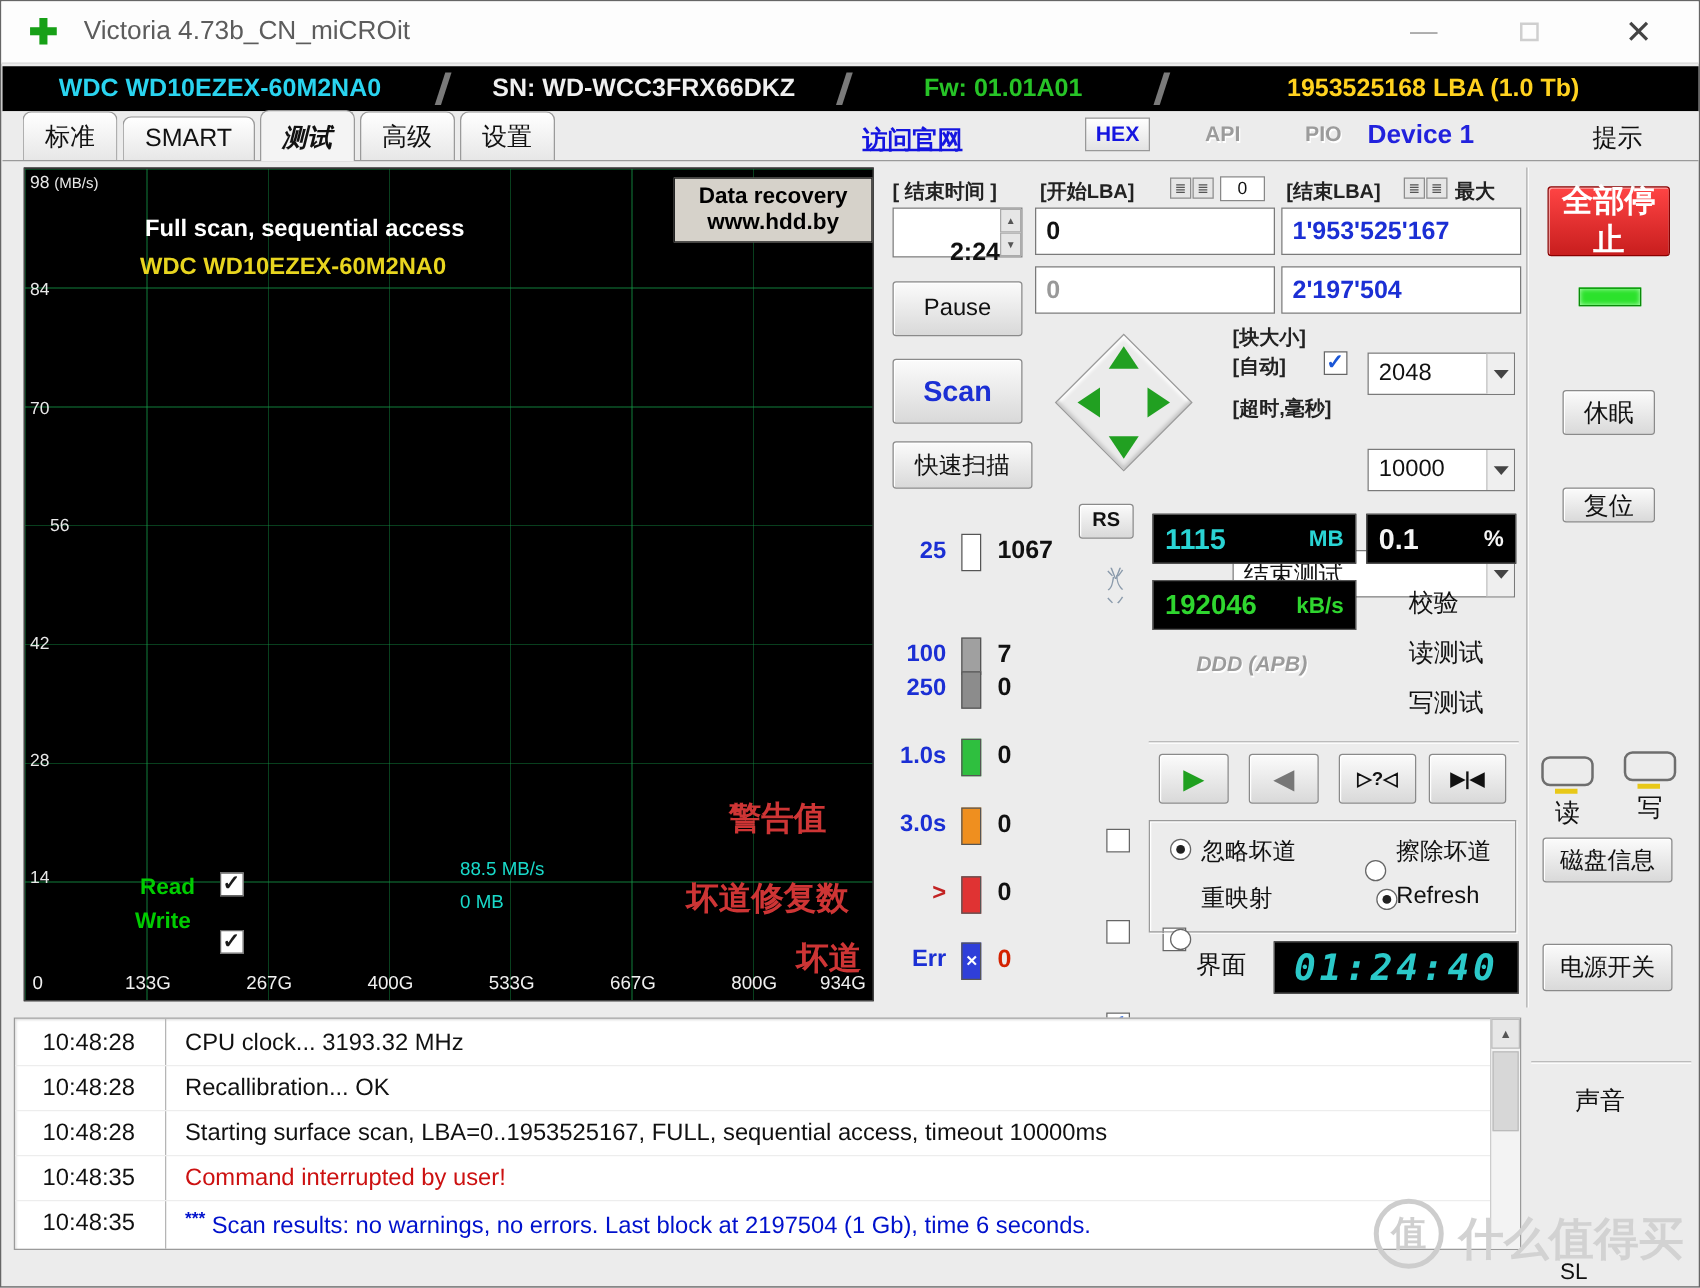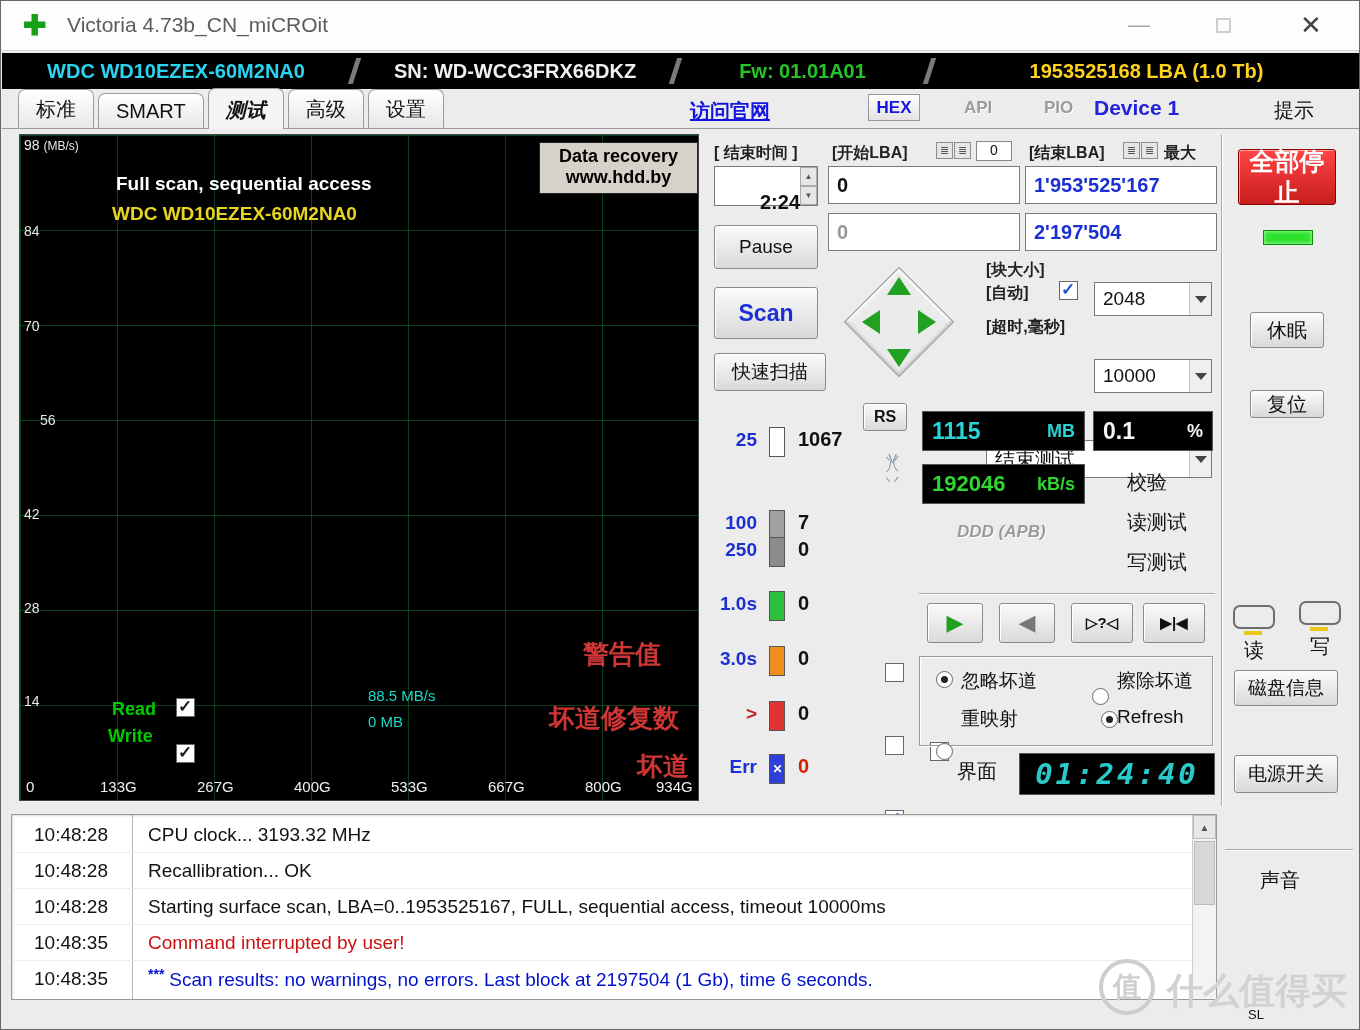--- a/index.html
+++ b/index.html
@@ -328,21 +328,21 @@
   <div class="abs pill" style="left:1298px;top:600px;width:42px;height:24px;"></div>
   <div class="abs ydash" style="left:1309px;top:626px;width:18px;"></div>
   <div class="abs" style="left:1309px;top:632px;font-size:20px;">写</div>
 
   <div class="abs btn" style="left:1233px;top:669px;width:104px;height:36px;">磁盘信息</div>
   <div class="abs btn" style="left:1233px;top:754px;width:104px;height:38px;">电源开关</div>
 
   <div class="abs groove-h" style="left:1224px;top:848px;width:128px;"></div>
 
   <div class="abs" style="left:1259px;top:866px;font-size:20px;">声音</div>
-  <div class="abs" style="left:1247px;top:1006px;font-size:13px;">SL</div>
+  <div class="abs" style="left:1247px;top:1006px;font-size:18px;">SL</div>
 
   <div class="abs logpanel">
     <div class="log-sep"></div>
     <div class="log-row" style="top:2px;">
       <span class="log-time">10:48:28</span>
       <span class="log-msg">CPU clock... 3193.32 MHz</span>
     </div>
     <div class="log-row" style="top:38px;">
       <span class="log-time">10:48:28</span>
       <span class="log-msg">Recallibration... OK</span>

